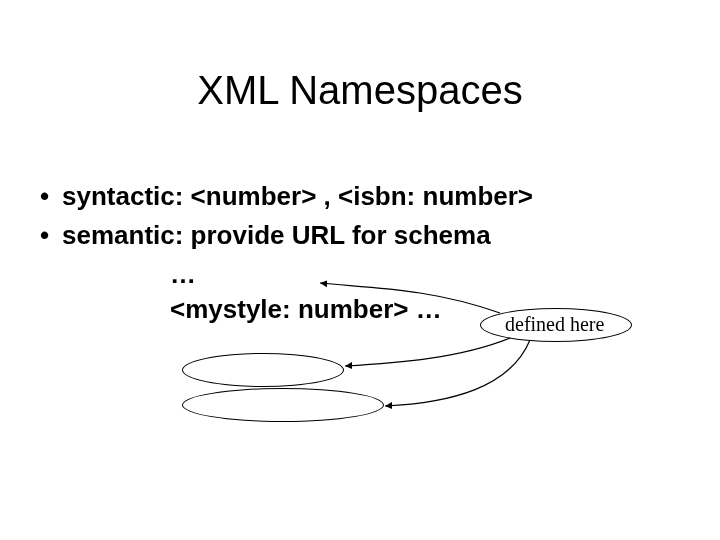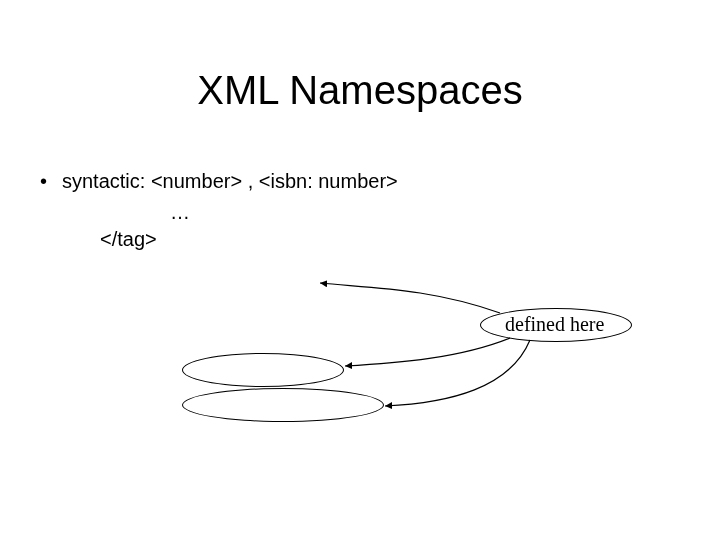--- a/index.html
+++ b/index.html
@@ -22,26 +22,27 @@
     position: absolute;
     top: 40px;
     left: 0;
     width: 720px;
     text-align: center;
     font-size: 40px;
     font-family: Arial, Helvetica, sans-serif;
   }
   .body {
     position: absolute;
-    top: 140px;
+    top: 151px;
     left: 40px;
     width: 650px;
-    font-size: 20px;
+    font-size: 26px;
     font-family: Arial, Helvetica, sans-serif;
     line-height: 1.35;
+    font-weight: bold;
   }
   .bullet {
     margin-bottom: 4px;
   }
   .bullet .dot {
     display: inline-block;
     width: 22px;
   }
   .indent1 {
     padding-left: 60px;
@@ -73,27 +74,30 @@
 <div class="slide">
 
   <div class="title">XML Namespaces</div>
 
   <div class="body">
 
     <div class="bullet">
       <span class="dot">•</span><span>syntactic: &lt;number&gt; , &lt;isbn: number&gt;</span>
     </div>
 
+    <div class="bullet">
+      <span class="dot">•</span><span>semantic: provide URL for schema</span>
+    </div>
 
 
     <div class="indent2">…</div>
 
 
+    <div class="indent2">&lt;mystyle: number&gt; …</div>
 
-    <div class="indent1">&lt;/tag&gt;</div>
 
   </div>
 
   <div class="ellipse" style="left:480px; top:280px; width:150px; height:32px;"></div>
   <div class="callout" style="left:505px; top:285px;">defined here</div>
 
   <div class="ellipse" style="left:182px; top:325px; width:160px; height:32px;"></div>
 
   <div class="ellipse" style="left:182px; top:360px; width:200px; height:32px;"></div>
 

